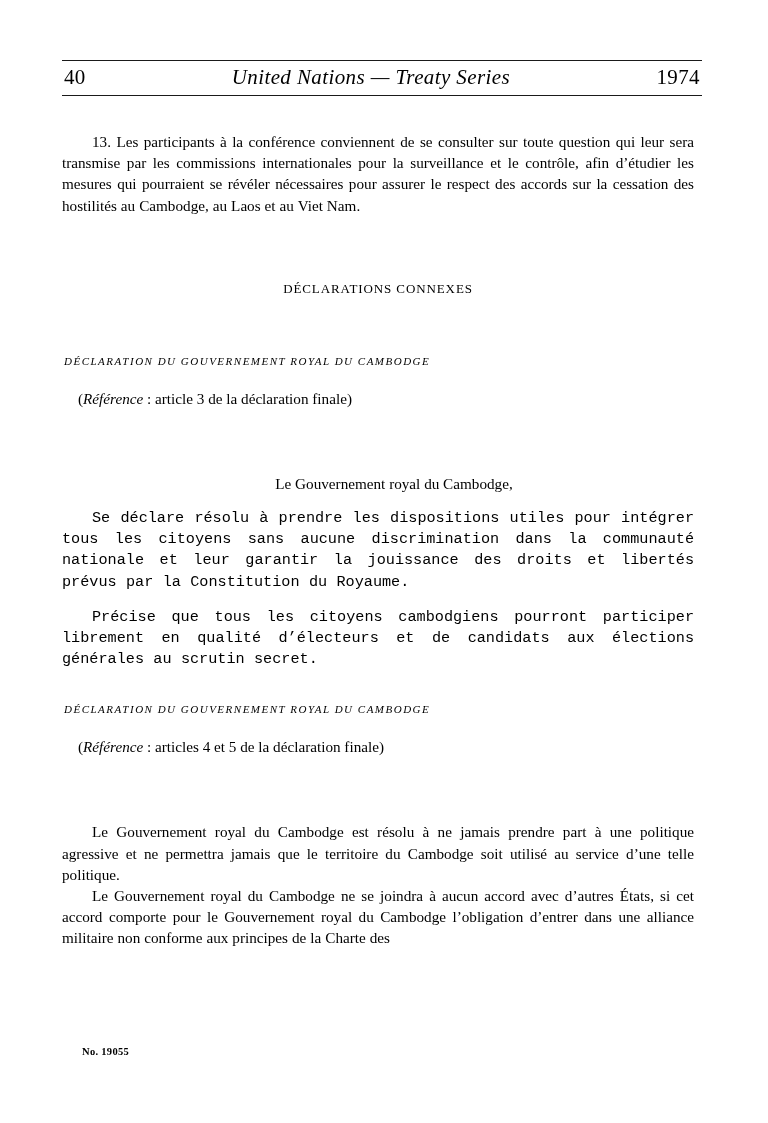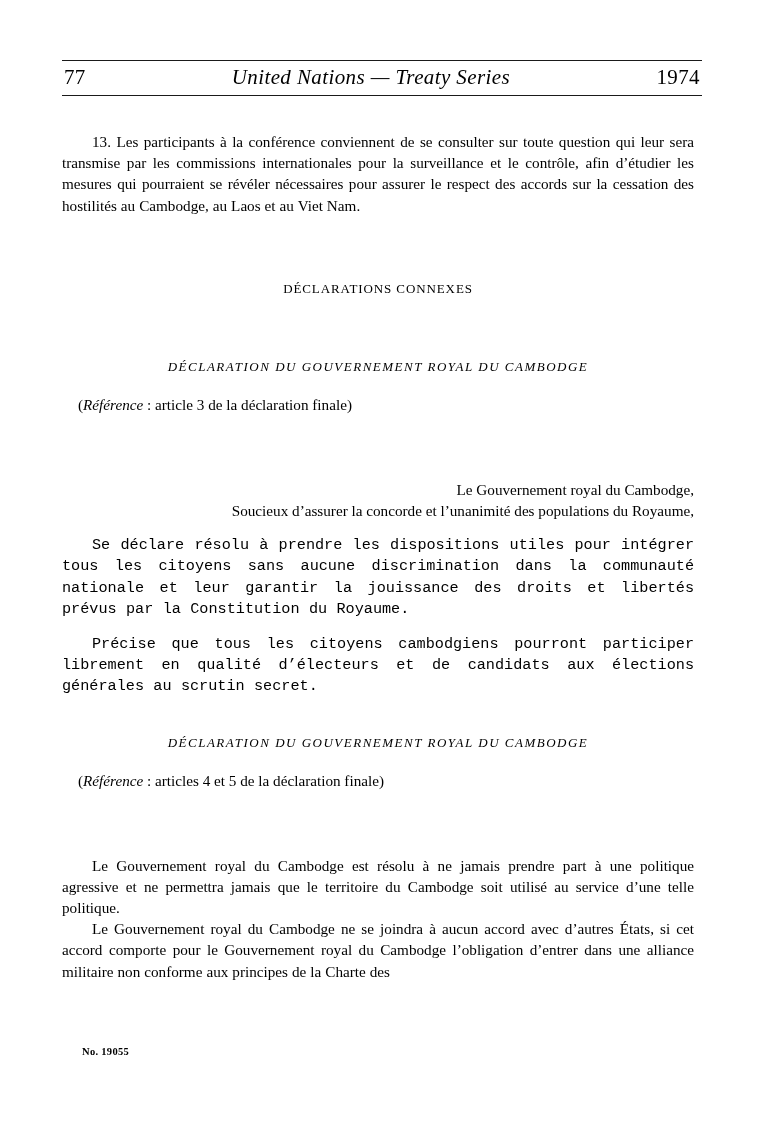--- a/index.html
+++ b/index.html
@@ -89,42 +89,42 @@
     letter-spacing: 0.9px;
     font-variant: small-caps;
     text-transform: uppercase;
   }
   .spacer-48 { height: 48px; }
   .spacer-34 { height: 34px; }
   .spacer-26 { height: 26px; }
 
   
   .decl-title {
-    margin: 8px;
-    text-align: center;
+    margin: 2px;
+    text-align: left;
     font-style: italic;
-    font-size: 13px;
+    font-size: 11px;
     line-height: 22px;
     letter-spacing: 1.5px;
   }
   .decl-ref {
     margin: 16px;
     text-align: left;
     font-size: 15.2px;
     line-height: 21px;
   }
   .decl-ref i { font-style: italic; }
 
   
   .salutation {
     margin: 0;
     padding-left: 32px;
     font-size: 15.2px;
     line-height: 21.2px;
-    text-align: right;
+    text-align: center;
   }
 
   
   .footnote {
     position: absolute;
     left: 82px;
     top: 1045px;
     font-size: 10.5px;
     line-height: 14px;
     letter-spacing: 0.3px;
@@ -132,21 +132,21 @@
   }
 </style>
 </head>
 <body>
 
 <div class="page">
 
   <div class="header">
     <div class="rule top"></div>
     <div class="header-row">
-      <span class="folio">77</span>
+      <span class="folio">40</span>
       <span class="running-title">United Nations — Treaty Series</span>
       <span class="year">1974</span>
     </div>
     <div class="rule bottom"></div>
   </div>
 
   <div class="body">
 
 
     <p class="para indent gap-sm">13.   Les participants à la conférence conviennent de se consulter sur toute question qui leur sera transmise par les commissions internationales pour la surveillance et le contrôle, afin d’étudier les mesures qui pourraient se révéler nécessaires pour assurer le respect des accords sur la cessation des hostilités au Cambodge, au Laos et au Viet Nam.</p>
@@ -156,21 +156,20 @@
     <p class="section-label">Déclarations connexes</p>
 
     <div class="spacer-34"></div>
 
     <p class="decl-title">DÉCLARATION DU GOUVERNEMENT ROYAL DU CAMBODGE</p>
     <p class="decl-ref">(<i>Référence</i> <span>: article 3 de la déclaration finale)</span></p>
 
     <div class="spacer-48"></div>
 
     <p class="salutation">Le Gouvernement royal du Cambodge,</p>
-    <p class="salutation">Soucieux d’assurer la concorde et l’unanimité des populations du Royaume,</p>
 
     <p class="para indent gap-md">Se déclare résolu à prendre les dispositions utiles pour intégrer tous les citoyens sans aucune discrimination dans la communauté nationale et leur garantir la jouissance des droits et libertés prévus par la Constitution du Royaume.</p>
 
     <p class="para indent gap-md">Précise que tous les citoyens cambodgiens pourront participer librement en qualité d’électeurs et de candidats aux élections générales au scrutin secret.</p>
 
     <div class="spacer-26"></div>
 
     <p class="decl-title">DÉCLARATION DU GOUVERNEMENT ROYAL DU CAMBODGE</p>
     <p class="decl-ref">(<i>Référence</i> <span>: articles 4 et 5 de la déclaration finale)</span></p>
 

